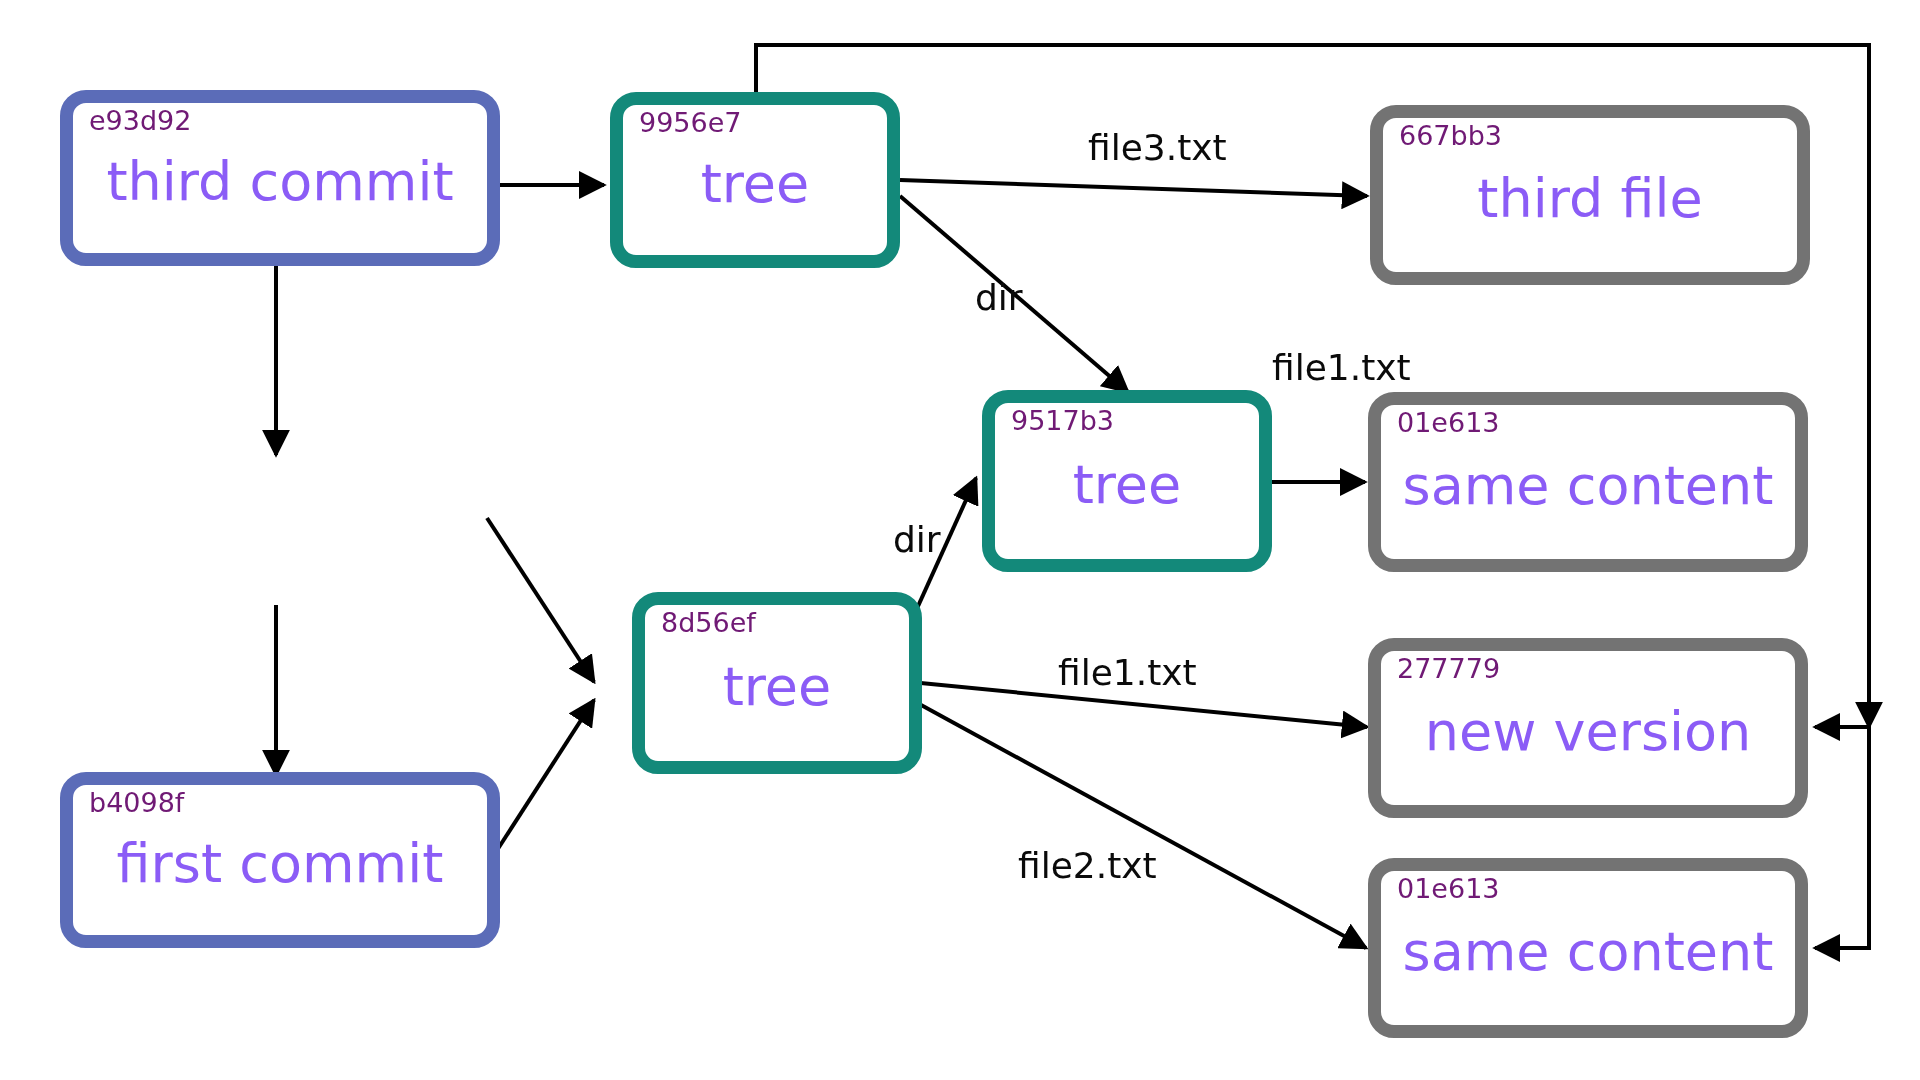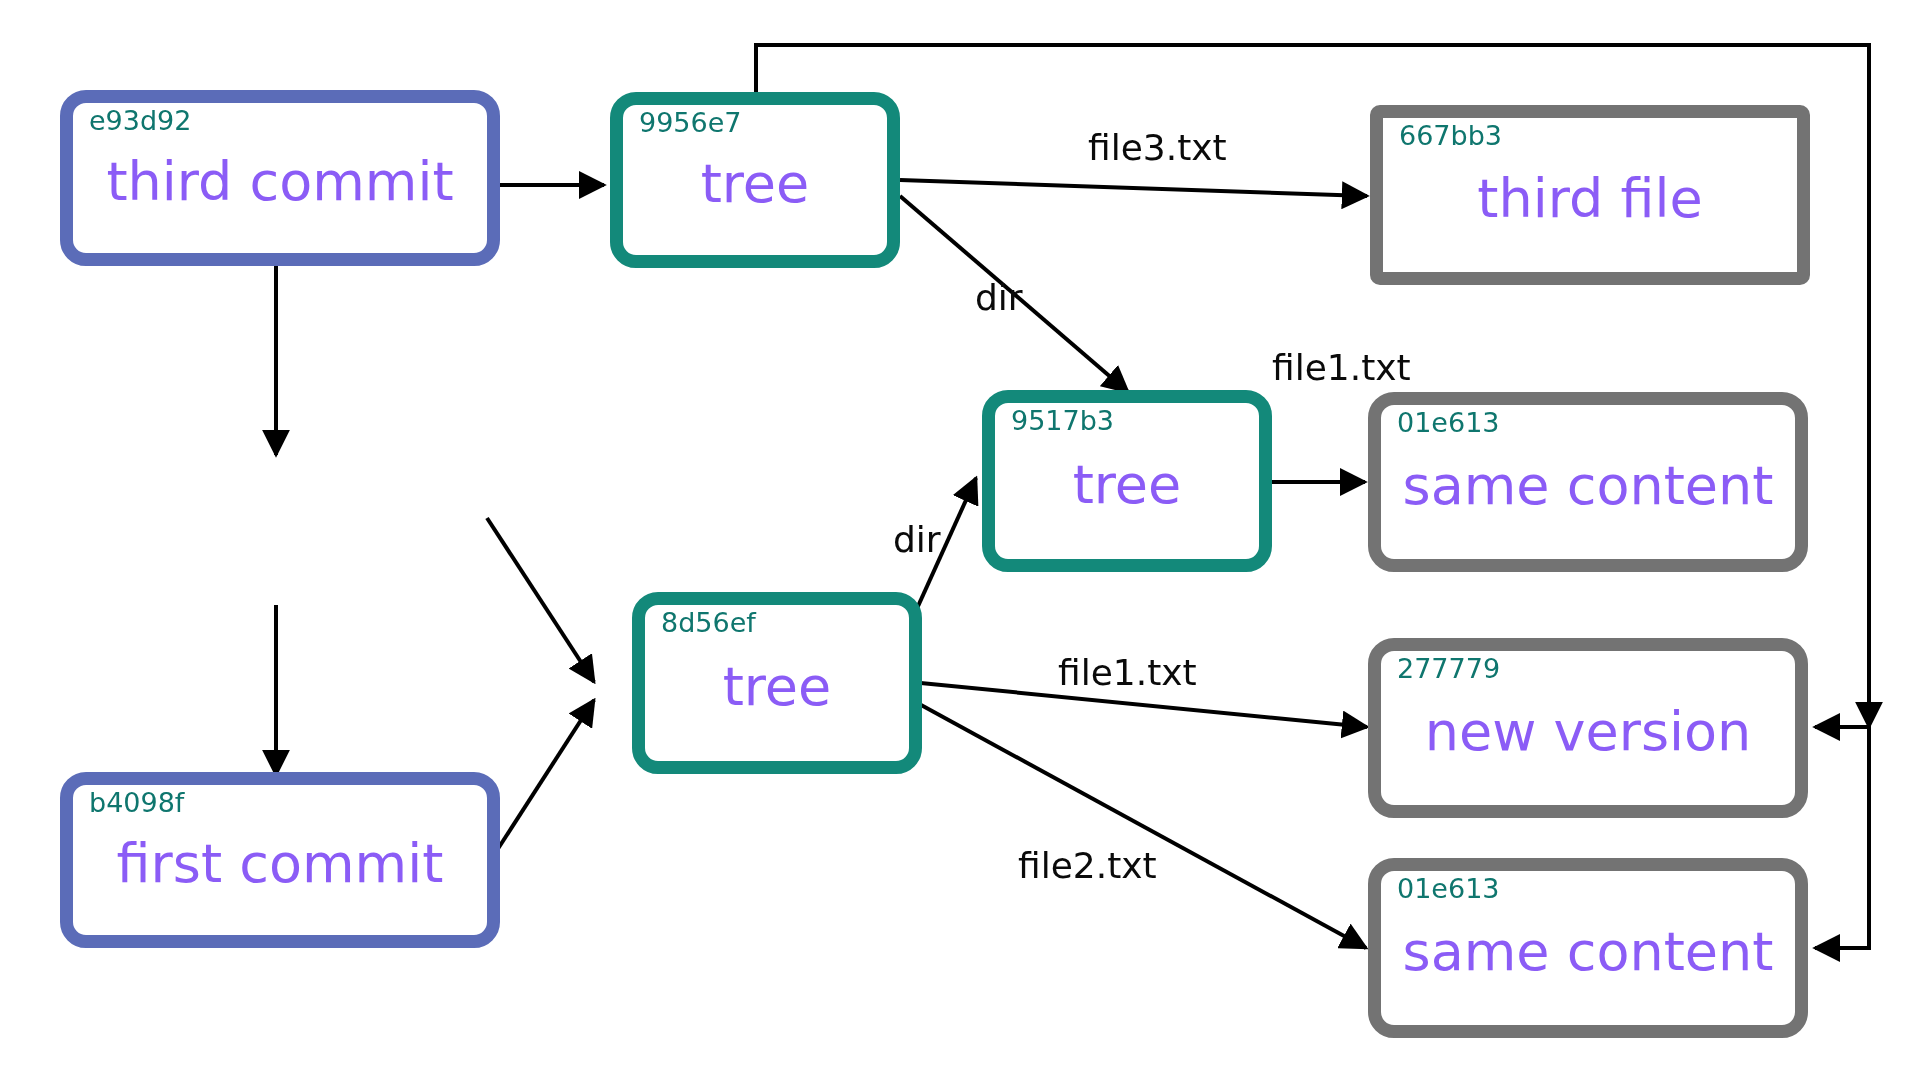--- a/index.html
+++ b/index.html
@@ -33,21 +33,21 @@
     background: #ffffff;
     border-style: solid;
     border-radius: 26px;
     display: block;
   }
   .node .hash {
     position: absolute;
     left: 16px;
     top: 4px;
     font-size: 27px;
-    color: #0f766e;
+    color: #701a75;
     line-height: 1;
     white-space: nowrap;
   }
   .node .label {
     position: absolute;
     left: 0;
     right: 0;
     top: 50%;
     transform: translateY(-42%);
     text-align: center;
@@ -141,21 +141,21 @@
   <div class="node tree" style="left:982px; top:390px; width:290px; height:182px;">
     <span class="hash">9517b3</span>
     <span class="label">tree</span>
   </div>
 
   <div class="node tree" style="left:598px; top:592px; width:290px; height:182px;margin-left:34px;">
     <span class="hash">8d56ef</span>
     <span class="label">tree</span>
   </div>
 
-  <div class="node blob" style="left:1370px; top:105px; width:440px; height:180px;border-radius:10px;">
+  <div class="node blob" style="left:1370px; top:105px; width:440px; height:180px;">
     <span class="hash">667bb3</span>
     <span class="label">third file</span>
   </div>
 
   <div class="node blob" style="left:1368px; top:392px; width:440px; height:180px;">
     <span class="hash">01e613</span>
     <span class="label">same content</span>
   </div>
 
   <div class="node blob" style="left:1368px; top:638px; width:440px; height:180px;">

